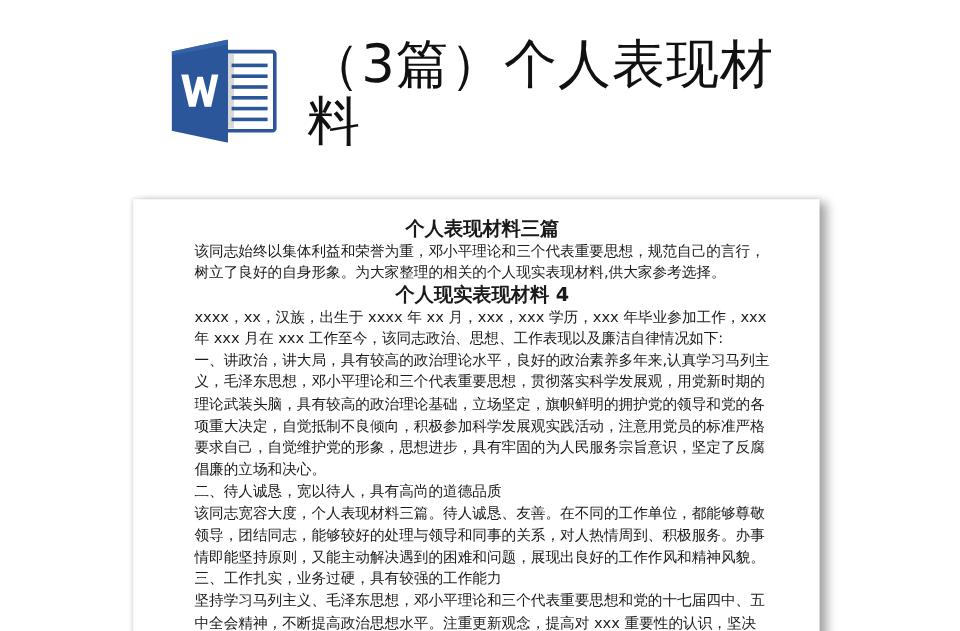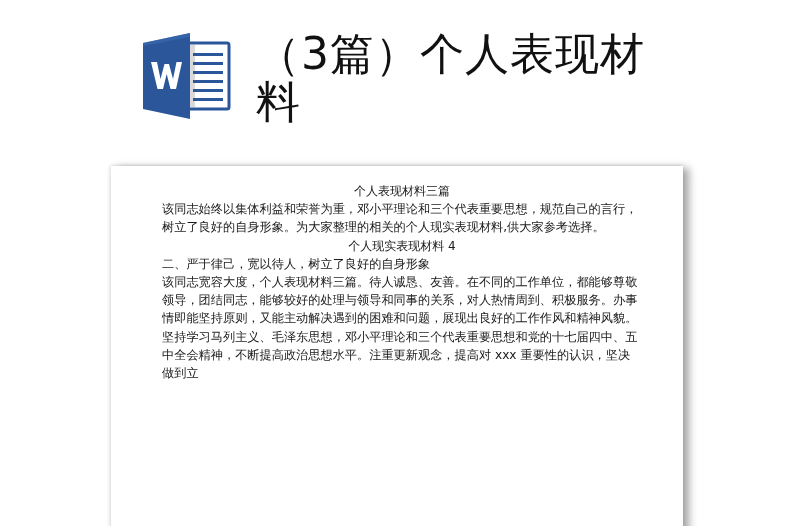--- a/index.html
+++ b/index.html
@@ -50,22 +50,22 @@
       font-size: 12.2px;
       line-height: 18.2px;
       color: #1a1a1a;
       font-family: "DejaVu Sans", sans-serif;
     }
     .page-content p {
       margin: 0;
     }
     .heading {
       text-align: center;
-      font-weight: normal;
-      font-size: 12px;
+      font-weight: bold;
+      font-size: 16px;
     }
   </style>
 </head>
 <body>
 
 <div class="header-band">
   <svg class="word-icon" viewBox="0 0 88 86" xmlns="http://www.w3.org/2000/svg">
 
     <rect x="42" y="10" width="44" height="66" rx="2" ry="2" fill="#ffffff" stroke="#2b579a" stroke-width="3"></rect>
     <rect x="44" y="12" width="8" height="62" fill="#d9d9d9"></rect>
@@ -84,17 +84,20 @@
     <path d="M8 29 L14 29 L17.5 46 L21.5 31 L26 31 L30 46 L33.5 29 L39 29 L33 56 L27.5 56 L23.7 41 L20 56 L14.5 56 Z" fill="#ffffff"></path>
   </svg>
   <div class="doc-title">（3篇）个人表现材料</div>
 </div>
 
 <div class="page">
   <div class="page-content">
     <p class="heading">个人表现材料三篇</p>
     <p>该同志始终以集体利益和荣誉为重，邓小平理论和三个代表重要思想，规范自己的言行，树立了良好的自身形象。为大家整理的相关的个人现实表现材料,供大家参考选择。</p>
     <p class="heading">个人现实表现材料 4</p>
-    <p>二、严于律己，宽以待人，树立了良好的自身形象</p>
+    <p>xxxx，xx，汉族，出生于 xxxx 年 xx 月，xxx，xxx 学历，xxx 年毕业参加工作，xxx 年 xxx 月在 xxx 工作至今，该同志政治、思想、工作表现以及廉洁自律情况如下:</p>
+    <p>一、讲政治，讲大局，具有较高的政治理论水平，良好的政治素养多年来,认真学习马列主义，毛泽东思想，邓小平理论和三个代表重要思想，贯彻落实科学发展观，用党新时期的理论武装头脑，具有较高的政治理论基础，立场坚定，旗帜鲜明的拥护党的领导和党的各项重大决定，自觉抵制不良倾向，积极参加科学发展观实践活动，注意用党员的标准严格要求自己，自觉维护党的形象，思想进步，具有牢固的为人民服务宗旨意识，坚定了反腐倡廉的立场和决心。</p>
+    <p>二、待人诚恳，宽以待人，具有高尚的道德品质</p>
     <p>该同志宽容大度，个人表现材料三篇。待人诚恳、友善。在不同的工作单位，都能够尊敬领导，团结同志，能够较好的处理与领导和同事的关系，对人热情周到、积极服务。办事情即能坚持原则，又能主动解决遇到的困难和问题，展现出良好的工作作风和精神风貌。</p>
+    <p>三、工作扎实，业务过硬，具有较强的工作能力</p>
     <p>坚持学习马列主义、毛泽东思想，邓小平理论和三个代表重要思想和党的十七届四中、五中全会精神，不断提高政治思想水平。注重更新观念，提高对 xxx 重要性的认识，坚决做到立</p>
   </div>
 </div>
 
 </body></html>

